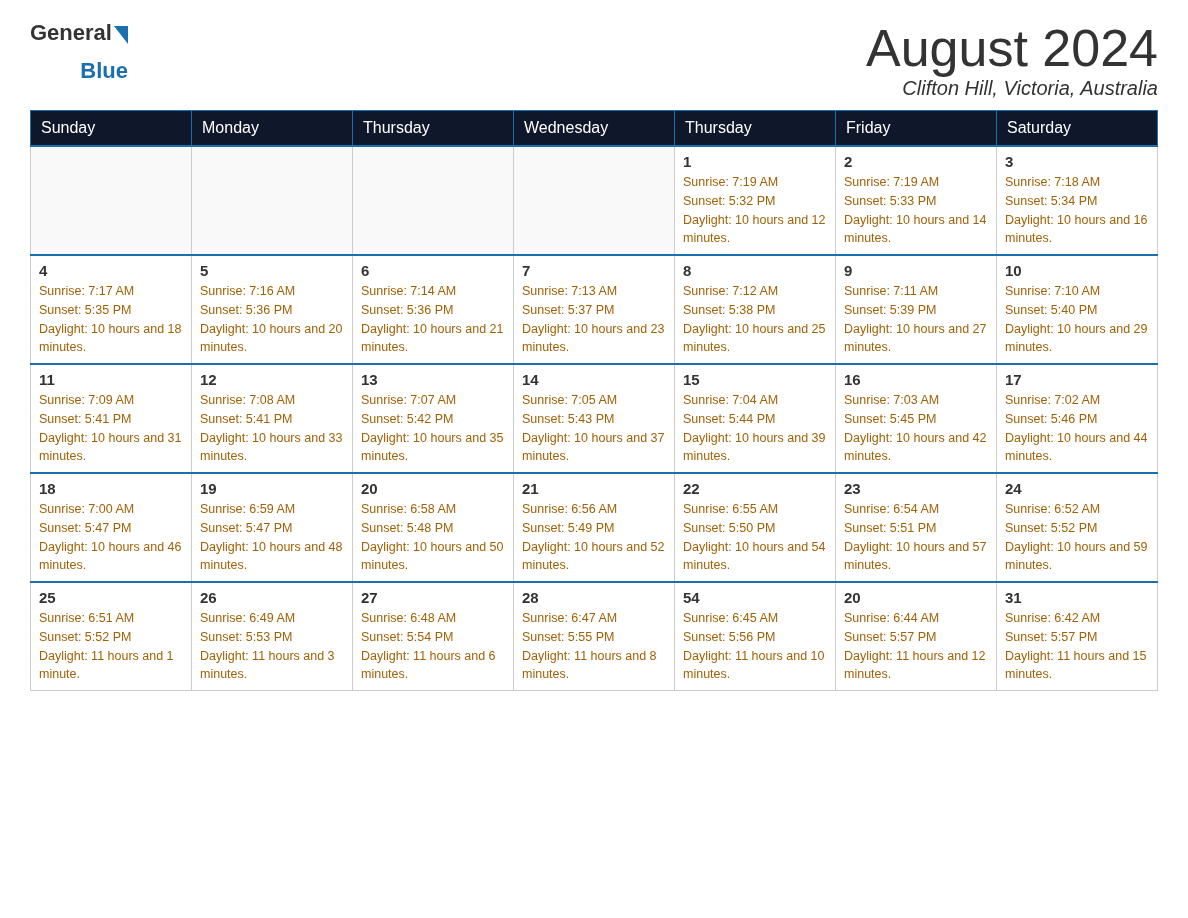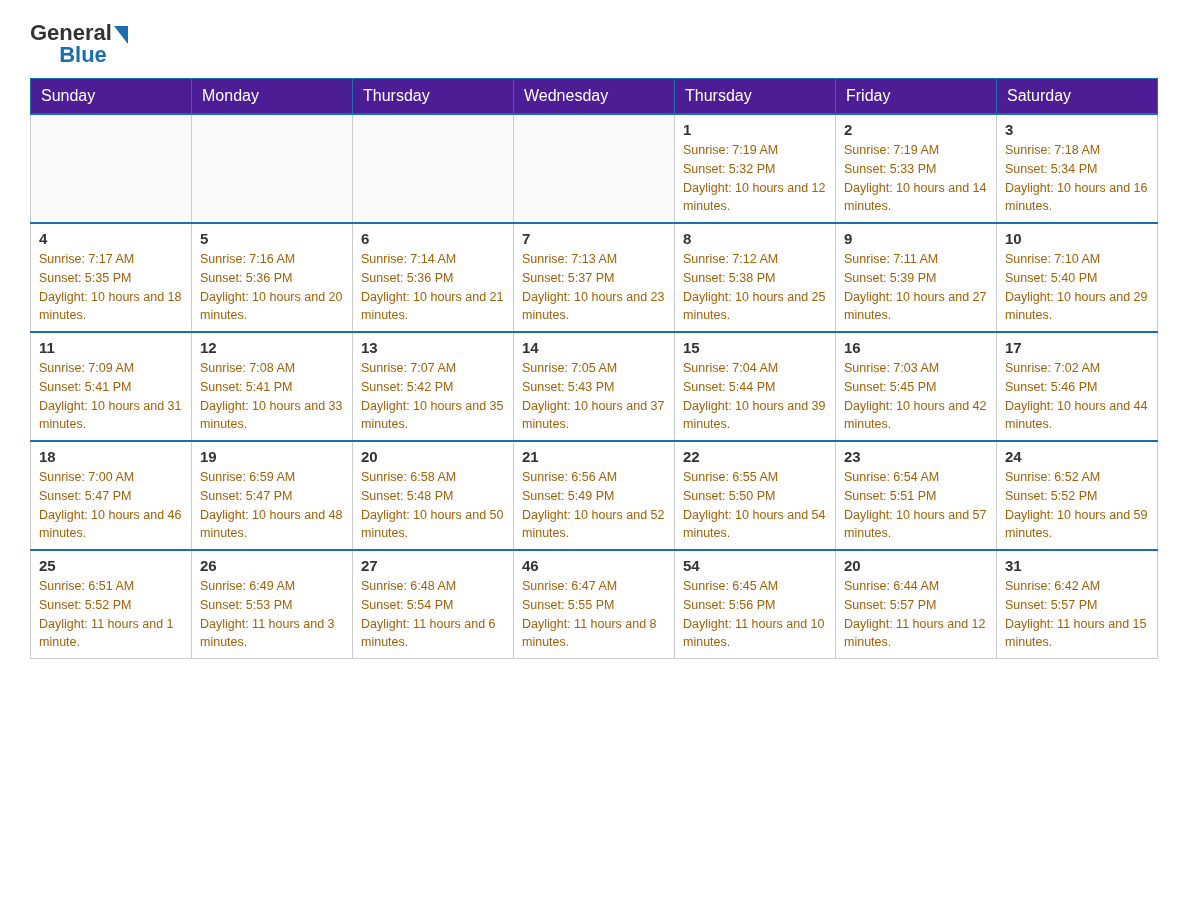--- a/index.html
+++ b/index.html
@@ -13,21 +13,22 @@
     }
     .header {
       display: flex;
       align-items: flex-start;
       justify-content: space-between;
       margin-bottom: 10px;
     }
     .logo {
       display: flex;
       flex-direction: column;
-      align-items: center;
+      align-items: flex-end;
+      gap: 16px;
     }
     .logo-top {
       display: flex;
       align-items: center;
       font-size: 22px;
       font-weight: bold;
       color: #333;
     }
     .logo-general { color: #333; }
     .logo-arrow {
@@ -61,21 +62,21 @@
       font-size: 20px;
       color: #333;
       font-style: italic;
     }
     .calendar {
       width: 100%;
       border-collapse: collapse;
       border: 1px solid #aaa;
     }
     .calendar th {
-      background: #4c1d95;
+      background: #0f172a;
       color: #fff;
       text-align: left;
       padding: 8px 10px;
       font-size: 16px;
       font-weight: normal;
       border: 1px solid #1a6faf;
     }
     .calendar td {
       vertical-align: top;
       padding: 6px 8px;
@@ -107,20 +108,24 @@
 <body>
 
 <div class="header">
   <div class="logo">
     <div class="logo-top">
       <span class="logo-general">General</span>
       <span class="logo-arrow"></span>
     </div>
     <span class="logo-blue">Blue</span>
   </div>
+  <div class="title-section">
+    <div class="month-title">August 2024</div>
+    <div class="location">Clifton Hill, Victoria, Australia</div>
+  </div>
 </div>
 
 <table class="calendar" id="cal-table">
   <thead id="cal-head">
       <tr>
         <th>Sunday</th>
         <th>Monday</th>
         <th>Thursday</th>
         <th>Wednesday</th>
         <th>Thursday</th>
@@ -244,21 +249,21 @@
         </td>
         <td>
           <span class="day-number">26</span>
           <div class="day-info">Sunrise: 6:49 AM<br>Sunset: 5:53 PM<br>Daylight: 11 hours and 3 minutes.</div>
         </td>
         <td>
           <span class="day-number">27</span>
           <div class="day-info">Sunrise: 6:48 AM<br>Sunset: 5:54 PM<br>Daylight: 11 hours and 6 minutes.</div>
         </td>
         <td>
-          <span class="day-number">46</span>
+          <span class="day-number">28</span>
           <div class="day-info">Sunrise: 6:47 AM<br>Sunset: 5:55 PM<br>Daylight: 11 hours and 8 minutes.</div>
         </td>
         <td>
           <span class="day-number">54</span>
           <div class="day-info">Sunrise: 6:45 AM<br>Sunset: 5:56 PM<br>Daylight: 11 hours and 10 minutes.</div>
         </td>
         <td>
           <span class="day-number">20</span>
           <div class="day-info">Sunrise: 6:44 AM<br>Sunset: 5:57 PM<br>Daylight: 11 hours and 12 minutes.</div>
         </td>

